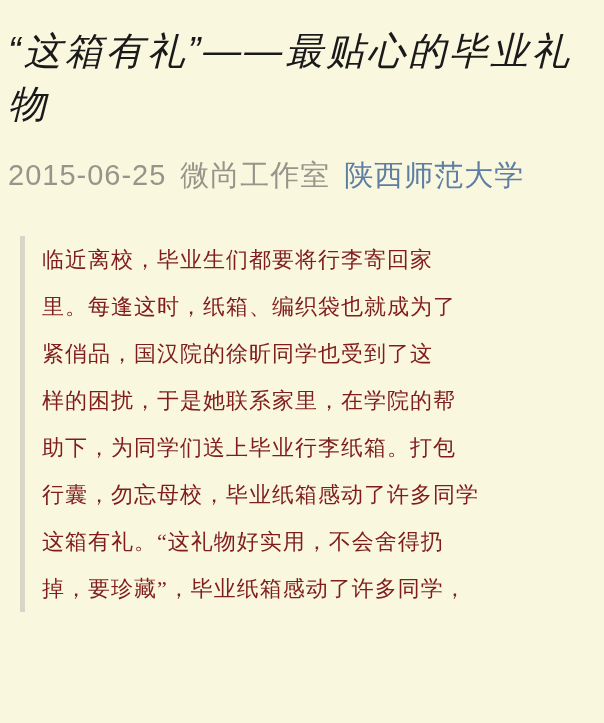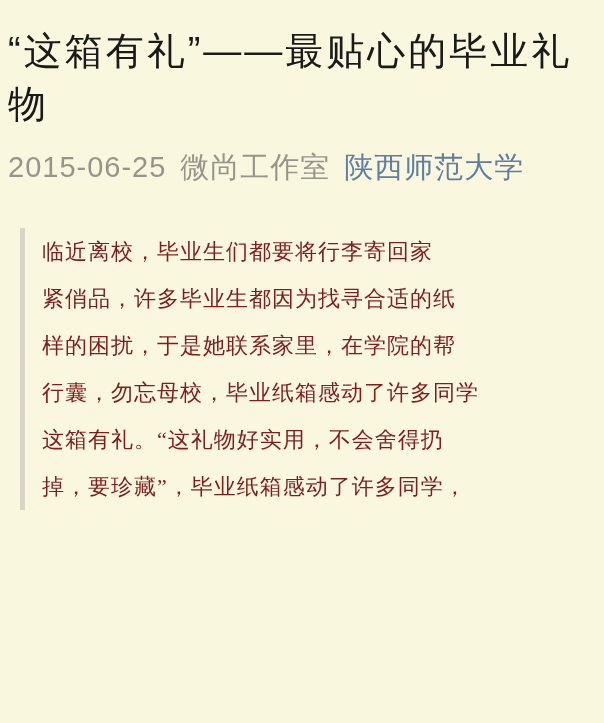--- a/index.html
+++ b/index.html
@@ -23,23 +23,24 @@
     margin: 0;
     font-size: 38px;
     line-height: 53px;
     letter-spacing: 3px;
     font-weight: 400;
     color: #1A1A1A;
   }
   .title-line {
     display: block;
     white-space: nowrap;
+    font-style: italic;
   }
   .meta {
-    margin-top: 21px;
+    margin-top: 29px;
     font-size: 29px;
     line-height: 30px;
     letter-spacing: 1px;
     color: #97948B;
     white-space: nowrap;
   }
   .meta .sep {
     display: inline-block;
     width: 14px;
   }
@@ -71,20 +72,22 @@
     <span class="title-line">“这箱有礼”——最贴心的毕业礼</span>
     <span class="title-line">物</span>
   </h1>
 
   <div class="meta">
     <span>2015-06-25</span><span class="sep"></span><span>微尚工作室</span><span class="sep"></span><a>陕西师范大学</a>
   </div>
 
   <blockquote class="quote">
     <div class="body-line">临近离校，毕业生们都要将行李寄回家</div>
-    <div class="body-line">紧俏品，许多毕业生都因为找寻合适的纸</div>
+    <div class="body-line">里。每逢这时，纸箱、编织袋也就成为了</div>
+    <div class="body-line">紧俏品，国汉院的徐昕同学也受到了这</div>
     <div class="body-line">样的困扰，于是她联系家里，在学院的帮</div>
+    <div class="body-line">助下，为同学们送上毕业行李纸箱。打包</div>
     <div class="body-line">行囊，勿忘母校，毕业纸箱感动了许多同学</div>
     <div class="body-line">这箱有礼。“这礼物好实用，不会舍得扔</div>
     <div class="body-line">掉，要珍藏”，毕业纸箱感动了许多同学，</div>
   </blockquote>
 
 </main>
 
 </body></html>

